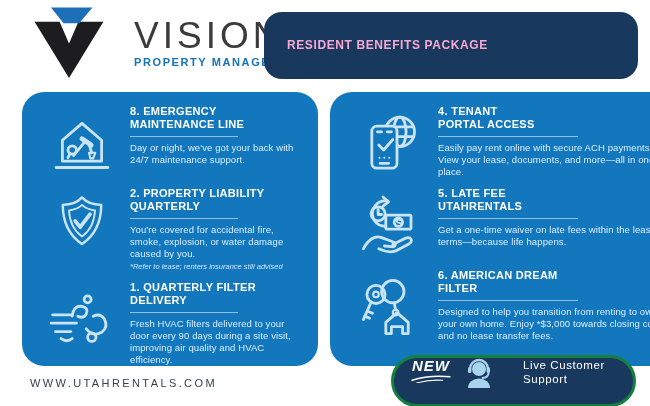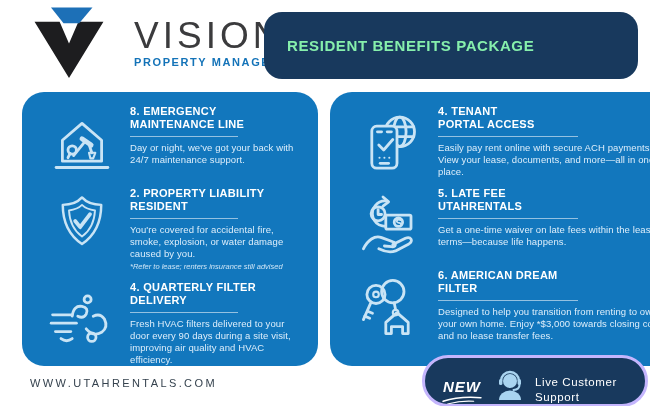--- a/index.html
+++ b/index.html
@@ -16,21 +16,21 @@
   }
   .brand-sub{
     font-size:11px;font-weight:bold;letter-spacing:1.6px;color:#1473b8;margin-top:2px;
   }
   
   .banner{
     position:absolute;left:264px;top:12px;width:374px;height:67px;
     background:#18395d;border-radius:18px;box-sizing:border-box;
     display:flex;flex-direction:column;justify-content:center;padding-left:23px;
   }
-  .banner-title{color:#86efac;font-size:15px;font-weight:bold;letter-spacing:.6px;line-height:1.05;}
+  .banner-title{color:#f9a8d4;font-size:12px;font-weight:bold;letter-spacing:.6px;line-height:1.05;}
   .banner-sub{color:#8fb0cc;font-size:10px;font-weight:bold;letter-spacing:2.6px;margin-top:4px;}
   
   .panel{
     position:absolute;top:92px;height:274px;background:#1277bd;border-radius:22px;
     box-sizing:border-box;padding:13px 14px 10px 12px;display:flex;flex-direction:column;
   }
   .panel-left{left:22px;width:296px;}
   .panel-right{left:330px;width:360px;}
   .item{display:flex;align-items:flex-start;margin-bottom:9px;}
   .item:last-child{margin-bottom:0;}
@@ -48,32 +48,32 @@
     color:#ddeefb;font-size:9.5px;line-height:1.27;margin:0;letter-spacing:.1px;
   }
   .item-note{
     color:#cfe6f7;font-size:7.5px;font-style:italic;line-height:1.3;margin:2px 0 0 0;
   }
   
   .site-url{
     position:absolute;left:30px;top:377px;font-size:11px;letter-spacing:2.4px;color:#35424e;
   }
   .badge{
-    position:absolute;right:2px;top:355px;height:46px;background:#18395d;
-    border:3px solid #c4b5fd;border-radius:27px;box-sizing:content-box;
-    display:flex;align-items:flex-end;gap:9px;padding:0 16px 0 14px;
+    position:absolute;right:14px;top:355px;height:46px;background:#18395d;
+    border:3px solid #15803d;border-radius:27px;box-sizing:content-box;
+    display:flex;align-items:flex-start;gap:9px;padding:0 16px 0 14px;
   }
   .new-wrap{display:flex;flex-direction:column;align-items:center;}
   .new-label{
     color:#ffffff;font-size:15px;font-weight:bold;font-style:italic;letter-spacing:1px;line-height:1;
   }
   .new-swoosh{width:46px;height:9px;margin-top:1px;}
   .agent-icon{width:32px;height:34px;}
   .support-label{
-    color:#ffffff;font-size:11.5px;letter-spacing:.6px;line-height:1.25;width:94px;
+    color:#ffffff;font-size:11.5px;letter-spacing:.6px;line-height:1.25;width:94px;margin-left:19px;
   }
   
   .lineart{stroke:#c9e4f5;stroke-width:4;fill:none;stroke-linecap:round;stroke-linejoin:round;}
 </style>
 </head>
 <body>
 
 <div class="logo">
   <svg class="logo-mark" viewBox="0 0 100 92">
     <polygon points="6,20 38,20 50,48 62,20 94,20 50,92" fill="#1d1d1f"></polygon>
@@ -113,42 +113,42 @@
 
   <div class="item">
     <div class="icon-cell icon-sm">
       <svg viewBox="0 0 100 100" class="lineart">
         <path d="M50 12 C58 21 69 24 81 24 C81 50 72 72 50 87 C28 72 19 50 19 24 C31 24 42 21 50 12 Z"></path>
         <path d="M50 24 C56 30 63 32 71 33 C70 51 64 65 50 75 C36 65 30 51 29 33 C37 32 44 30 50 24 Z" stroke-width="3"></path>
         <path d="M39 50 L47 60 L63 39" stroke-width="6"></path>
       </svg>
     </div>
     <div class="txt-cell">
-      <h3 class="item-title"><span>2. PROPERTY LIABILITY</span><br><span>RESIDENT</span></h3>
+      <h3 class="item-title"><span>2. PROPERTY LIABILITY</span><br><span>QUARTERLY</span></h3>
       <div class="rule"></div>
       <p class="item-desc">You're covered for accidental fire, smoke, explosion, or water damage caused by you.</p>
       <p class="item-note">*Refer to lease; renters insurance still advised</p>
     </div>
   </div>
 
   <div class="item">
     <div class="icon-cell">
       <svg viewBox="0 0 100 100" class="lineart">
         <line x1="8" y1="44" x2="36" y2="44"></line>
         <line x1="6" y1="56" x2="42" y2="56"></line>
         <line x1="12" y1="68" x2="34" y2="68"></line>
         <path d="M36 46 Q38 30 50 32 Q60 34 56 43 Q52 50 44 46"></path>
         <circle cx="58" cy="22" r="5"></circle>
         <path d="M56 64 Q66 76 78 69 Q88 62 82 50 Q76 41 66 46"></path>
         <circle cx="64" cy="76" r="6"></circle>
         <path d="M20 78 Q28 84 36 78"></path>
       </svg>
     </div>
     <div class="txt-cell">
-      <h3 class="item-title"><span>4. QUARTERLY FILTER</span><br><span>DELIVERY</span></h3>
+      <h3 class="item-title"><span>1. QUARTERLY FILTER</span><br><span>DELIVERY</span></h3>
       <div class="rule"></div>
       <p class="item-desc">Fresh HVAC filters delivered to your door every 90 days during a site visit, improving air quality and HVAC efficiency.</p>
     </div>
   </div>
 
 </div>
 
 <div class="panel panel-right">
 
   <div class="item">

